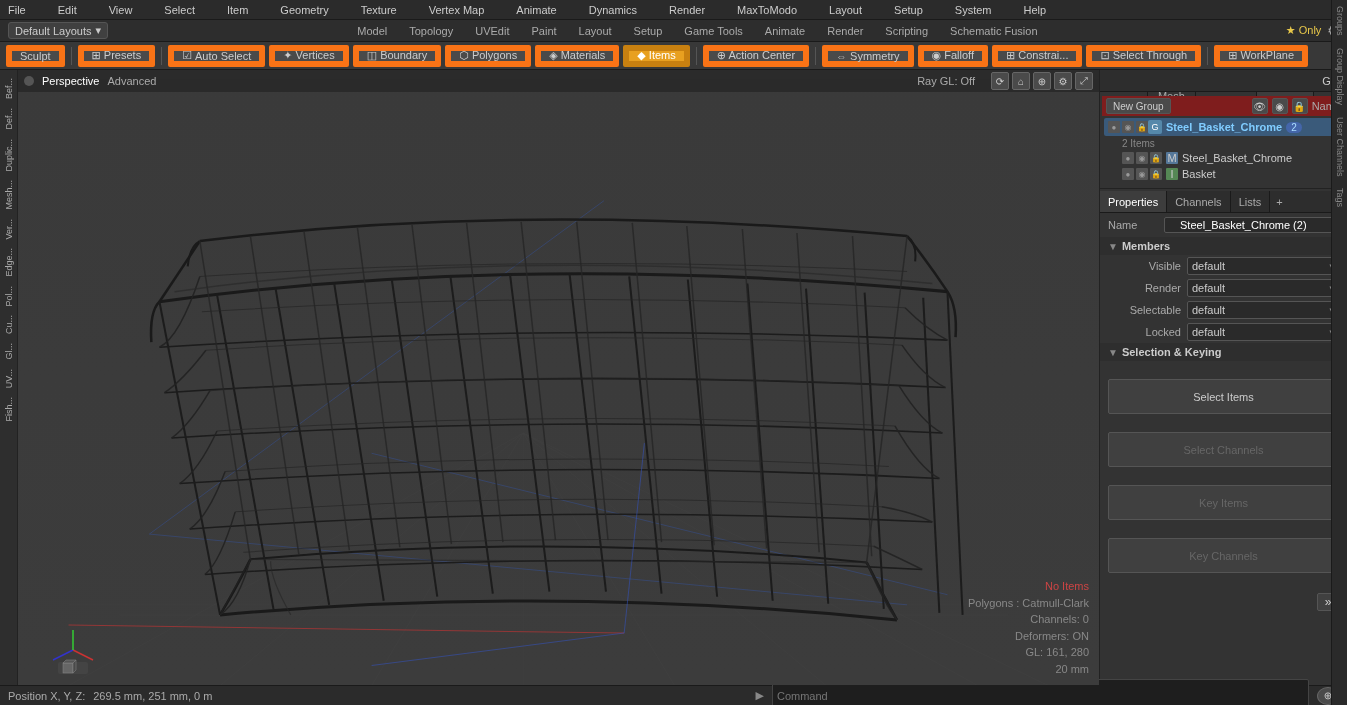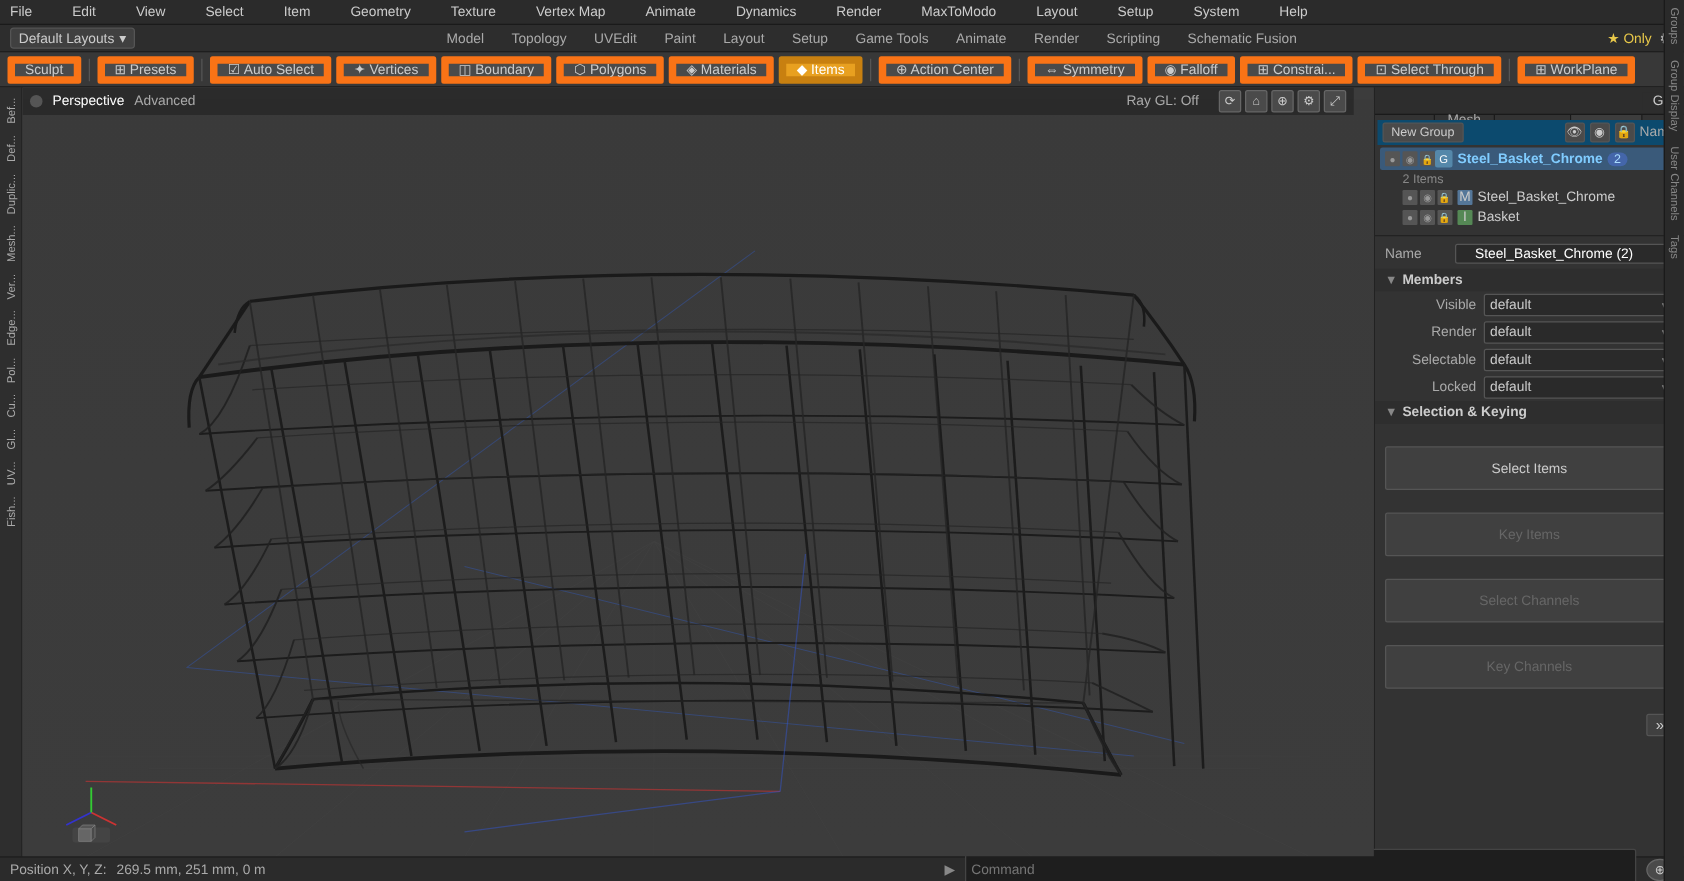--- a/index.html
+++ b/index.html
@@ -140,21 +140,21 @@
 
     
     #viewport {
       flex: 1;
       position: relative;
       background: #3d3d3d;
       overflow: hidden;
     }
     #viewport-header {
       position: absolute;
-      top: 0; left: 0; right: 16px;
+      top: 0; left: 0; right: 0;
       height: 22px;
       background: rgba(40,40,40,0.85);
       display: flex;
       align-items: center;
       padding: 0 6px;
       gap: 8px;
       z-index: 10;
     }
     .vp-dot {
       width: 10px; height: 10px;
@@ -287,21 +287,21 @@
     
     #scene-tree {
       padding: 4px 2px;
       flex: 0 0 auto;
     }
     .tree-toolbar {
       display: flex;
       align-items: center;
       padding: 2px 4px;
       gap: 4px;
-      background: #0c4a6e;
+      background: #7f1d1d;
       margin-bottom: 2px;
     }
     .tree-tb-btn {
       width: 16px; height: 16px;
       background: #4a4a4a;
       border: 1px solid #555;
       border-radius: 2px;
       color: #ccc;
       font-size: 10px;
       cursor: pointer;
@@ -808,20 +808,28 @@
 
       <div style="display:flex;gap:3px;margin-left:8px;">
         <div class="vp-ctrl-btn">⟳</div>
         <div class="vp-ctrl-btn">⌂</div>
         <div class="vp-ctrl-btn">⊕</div>
         <div class="vp-ctrl-btn">⚙</div>
         <div class="vp-ctrl-btn">⤢</div>
       </div>
     </div>
 
+    <div id="viewport-info">
+      <div class="vp-info-line highlight">No Items</div>
+      <div class="vp-info-line">Polygons : Catmull-Clark</div>
+      <div class="vp-info-line">Channels: 0</div>
+      <div class="vp-info-line">Deformers: ON</div>
+      <div class="vp-info-line">GL: 161, 280</div>
+      <div class="vp-info-line">20 mm</div>
+    </div>
 
     <div id="axes">
       <svg width="50" height="50" viewBox="0 0 50 50">
         <line x1="25" y1="25" x2="45" y2="35" stroke="#cc3333" stroke-width="1.5"></line>
         <line x1="25" y1="25" x2="5" y2="35" stroke="#3333cc" stroke-width="1.5"></line>
         <line x1="25" y1="25" x2="25" y2="5" stroke="#33cc33" stroke-width="1.5"></line>
         <rect x="10" y="37" width="30" height="12" fill="#444" rx="2"></rect>
 
         <rect x="15" y="38" width="10" height="10" fill="#666" stroke="#888" stroke-width="0.5"></rect>
         <polygon points="15,38 25,38 28,35 18,35" fill="#555" stroke="#888" stroke-width="0.5"></polygon>
@@ -883,20 +891,27 @@
         </div>
         <div class="tree-child-icon" style="background:#558855;">I</div>
         <span class="tree-child-name">Basket</span>
       </div>
     </div>
 
     <div class="panel-divider"></div>
 
     <div id="properties-panel">
 
+      <div id="properties-tabs">
+        <div class="prop-tab active">Properties</div>
+        <div class="prop-tab">Channels</div>
+        <div class="prop-tab">Lists</div>
+        <div class="prop-tab-plus">+</div>
+        <div class="prop-expand-btn">⤢</div>
+      </div>
 
       <div class="prop-name-row">
         <span class="prop-name-label">Name</span>
         <input class="prop-name-value" type="text" value="Steel_Basket_Chrome (2)" style="">
       </div>
 
       <div class="prop-section-header">
         <span class="prop-section-arrow">▼</span>
         <span class="prop-section-label">Members</span>
       </div>
@@ -934,23 +949,23 @@
       </div>
 
       <div class="prop-section-header">
         <span class="prop-section-arrow">▼</span>
         <span class="prop-section-label">Selection &amp; Keying</span>
       </div>
 
 
       <div class="action-btn">Select Items</div>
 
+      <div class="action-btn disabled">Select Channels</div>
+
       <div class="action-btn disabled">Key Items</div>
-
-      <div class="action-btn disabled">Select Channels</div>
 
       <div class="action-btn disabled">Key Channels</div>
 
       <div class="bottom-arrow-btn">
         <div class="arrow-right-btn">»</div>
       </div>
     </div>
 
     <div style="position:absolute;right:0;top:0;bottom:0;width:16px;background:#2a2a2a;border-left:1px solid #1a1a1a;display:flex;flex-direction:column;align-items:center;">
       <div class="rvtab">Groups</div>

